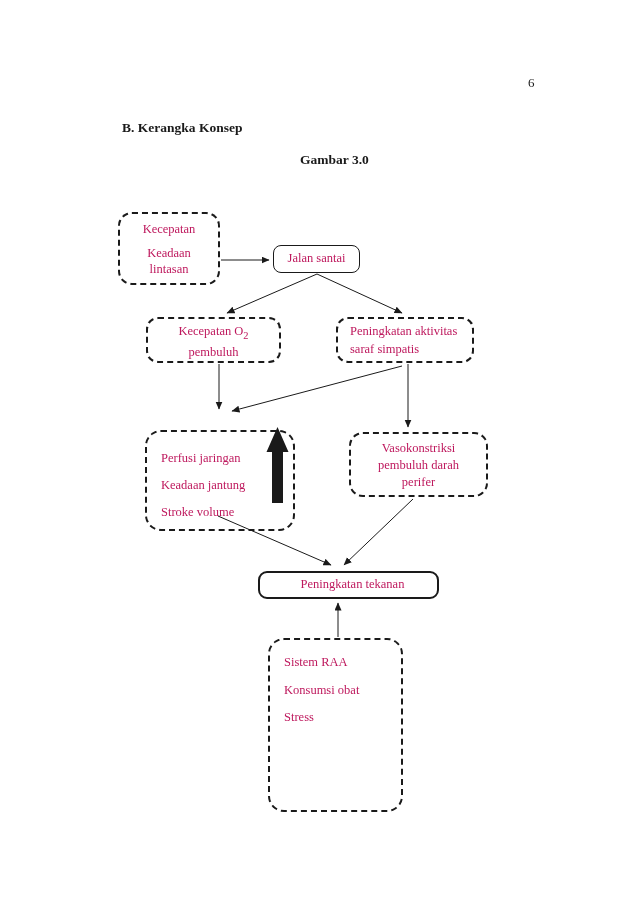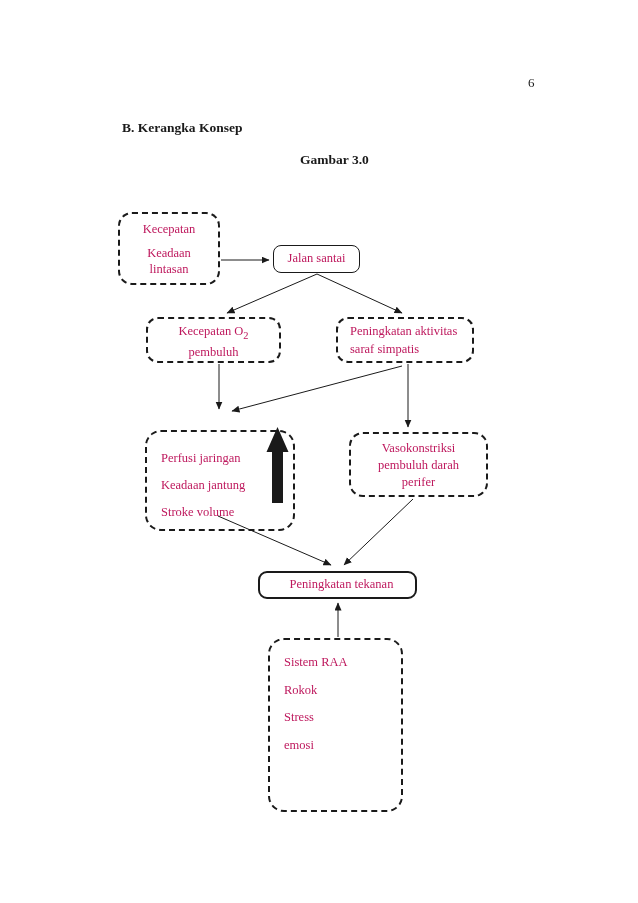--- a/index.html
+++ b/index.html
@@ -64,29 +64,28 @@
     <div>Keadaan jantung</div>
     <div>Stroke volume</div>
   </div>
 
   <div class="box dashed center" style="left:349px;top:432px;width:139px;height:65px;border-radius:14px;padding-top:6px;line-height:16.8px;">
     <div>Vasokonstriksi</div>
     <div>pembuluh darah</div>
     <div>perifer</div>
   </div>
 
-  <div class="box solid-thick center" style="left:258px;top:571px;width:159px;height:28px;border-radius:9px;line-height:23px;padding-left:8px;">
+  <div class="box solid-thick center" style="left:258px;top:571px;width:181px;height:28px;border-radius:9px;line-height:23px;padding-left:8px;">
     <span>Peningkatan tekanan</span>
   </div>
 
   <div class="box dashed" style="left:268px;top:638px;width:135px;height:174px;border-radius:16px;padding:9px 0 0 14px;line-height:27.6px;">
     <div>Sistem RAA</div>
-    <div>Rokok</div>
+    <div>Konsumsi obat</div>
     <div>Stress</div>
-    <div>emosi</div>
   </div>
 
   <svg class="overlay" width="638" height="903" viewBox="0 0 638 903">
     <defs>
       <marker id="ah" markerWidth="9" markerHeight="8" refX="7.5" refY="3.5" orient="auto" markerUnits="userSpaceOnUse">
         <path d="M0,0 L8,3.5 L0,7 Z" fill="#1a1a1a"></path>
       </marker>
     </defs>
     <line x1="221" y1="260" x2="269" y2="260" marker-end="url(#ah)"></line>
     <line x1="317" y1="274" x2="227" y2="313" marker-end="url(#ah)"></line>

